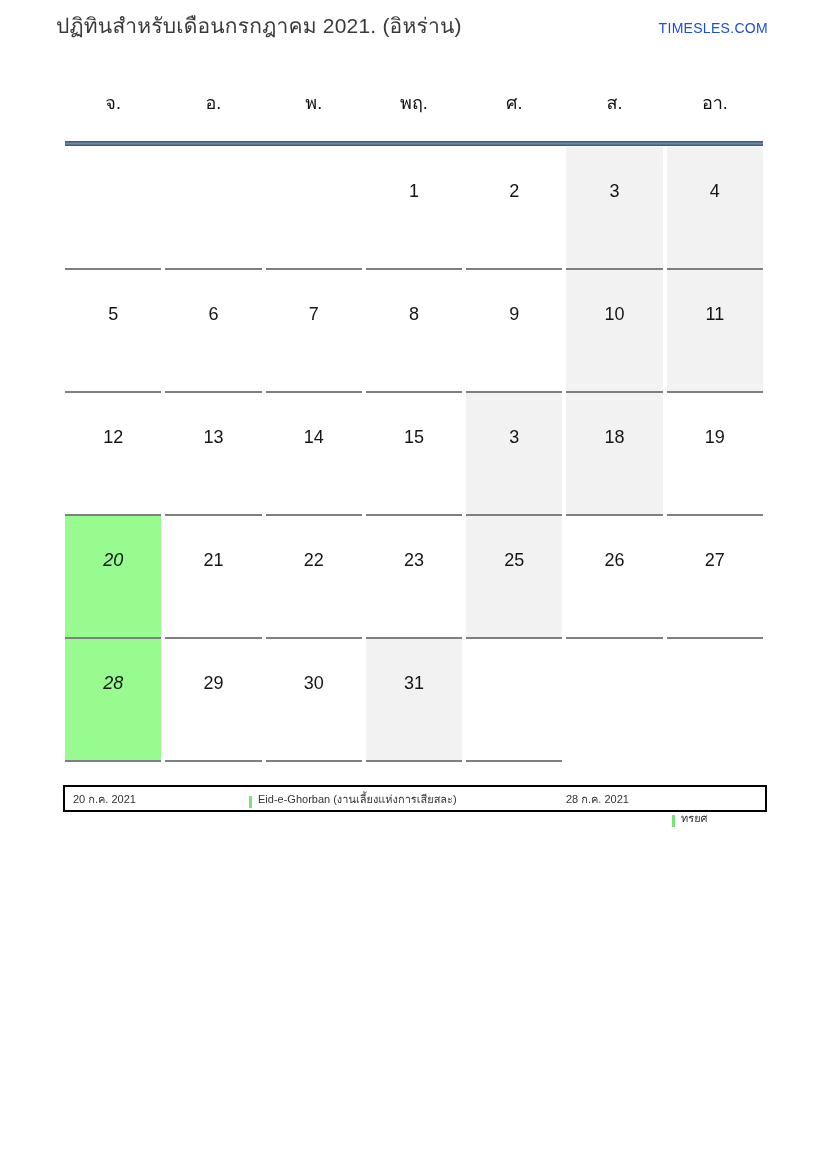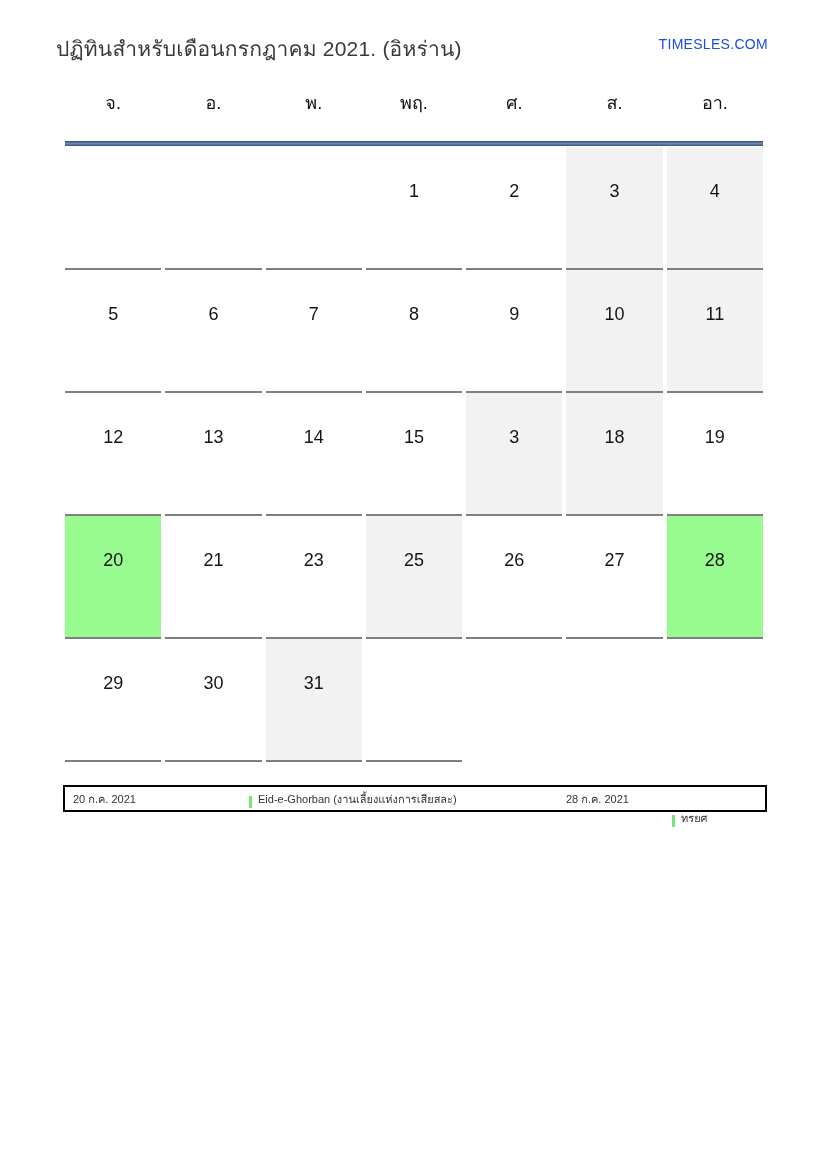--- a/index.html
+++ b/index.html
@@ -7,22 +7,22 @@
   body {
     width: 827px; height: 1169px;
     font-family: "Liberation Sans", "DejaVu Sans", sans-serif;
     color: #1a1a1a;
     position: relative;
     overflow: hidden;
   }
   .topbar {
     display: flex;
     justify-content: space-between;
-    align-items: flex-start;
-    padding: 32px 59px 0 56px;
+    align-items: center;
+    padding: 9px 59px 0 56px;
   }
   .page-title {
     font-size: 21px;
     color: #3a3a3a;
     letter-spacing: 0.2px;
   }
   .site-link {
     font-size: 14px;
     color: #1d4ed8;
     text-decoration: none;
@@ -62,21 +62,21 @@
     border-bottom: 2px solid #7f7f7f;
     background: #ffffff;
     display: flex;
     justify-content: center;
     align-items: flex-start;
     padding-top: 34px;
     font-size: 18px;
     color: #151515;
   }
   .cell[data-state="weekend"] { background: #f2f2f2; }
-  .cell[data-state="holiday"] { background: #98fb8f; }
+  .cell[data-state="holiday"] { background: #98fb8f; font-style: italic; }
   .cell[data-state="empty"]   { background: #ffffff; }
   .legend {
     position: absolute;
     left: 63px;
     top: 785px;
     width: 704px;
     height: 27px;
     border: 2px solid #000000;
     background: #ffffff;
     display: flex;
@@ -132,20 +132,21 @@
     <div class="cell" data-state="weekend">11</div>
     <div class="cell" data-state="normal">12</div>
     <div class="cell" data-state="normal">13</div>
     <div class="cell" data-state="normal">14</div>
     <div class="cell" data-state="normal">15</div>
     <div class="cell" data-state="weekend">3</div>
     <div class="cell" data-state="weekend">18</div>
     <div class="cell" data-state="normal">19</div>
     <div class="cell" data-state="holiday">20</div>
     <div class="cell" data-state="normal">21</div>
+    <div class="cell" data-state="normal">22</div>
     <div class="cell" data-state="normal">23</div>
     <div class="cell" data-state="weekend">25</div>
     <div class="cell" data-state="normal">26</div>
     <div class="cell" data-state="normal">27</div>
     <div class="cell" data-state="holiday">28</div>
     <div class="cell" data-state="normal">29</div>
     <div class="cell" data-state="normal">30</div>
     <div class="cell" data-state="weekend">31</div>
     <div class="cell" data-state="empty"></div>
   </div>

